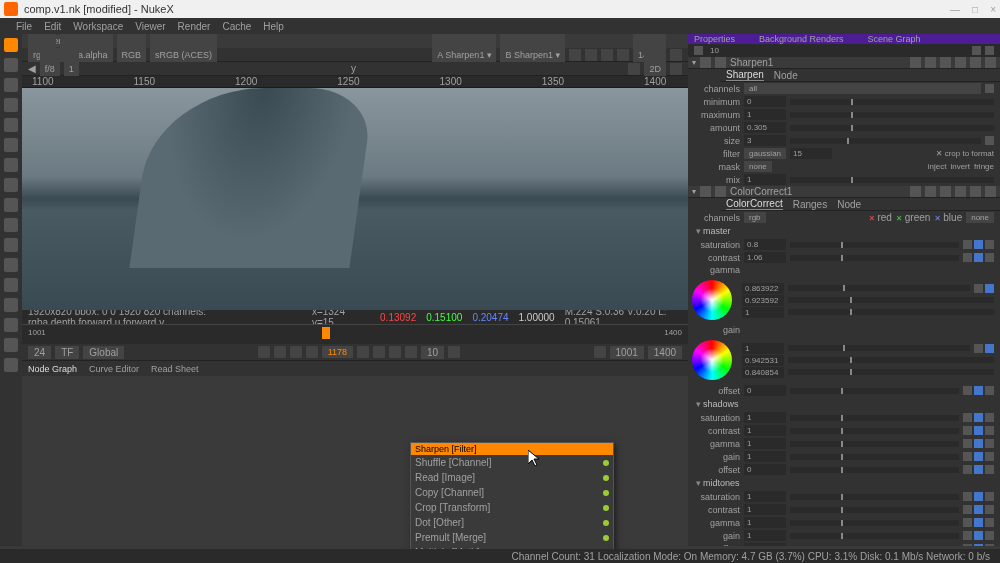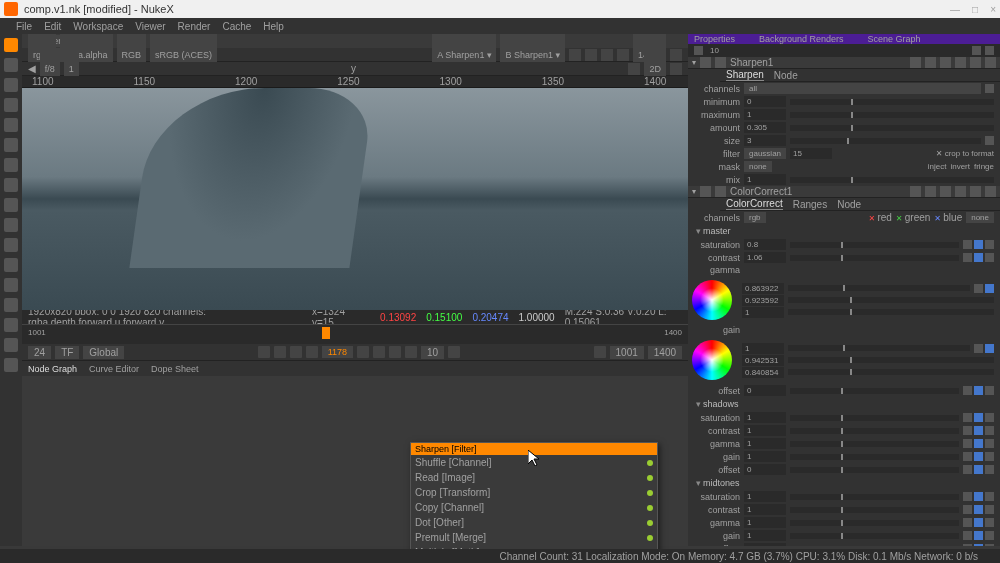--- a/index.html
+++ b/index.html
@@ -30,21 +30,21 @@
 .timeline { height: 20px; background: #2a2a2a; position: relative; border-top: 1px solid #444; }
 .timeline .marker { position: absolute; top: 2px; left: 45%; width: 8px; height: 12px; background: #ff8800; }
 .playback { height: 16px; background: #323232; display: flex; align-items: center; padding: 0 6px; gap: 4px; }
 .playback .pb { width: 12px; height: 12px; background: #444; border-radius: 1px; }
 .playback .fr { background: #444; padding: 1px 6px; font-size: 9px; color: #ff8800; }
 .playback .dd { background: #444; padding: 1px 6px; font-size: 10px; }
 .tabs { height: 16px; background: #323232; display: flex; align-items: center; padding: 0 6px; gap: 12px; border-top: 1px solid #222; }
 .tabs .tab { font-size: 9px; cursor: pointer; }
 .tabs .tab.active { color: #ddd; }
 .nodegraph { flex: 1; background: #3a3a3a; position: relative; }
-.tabmenu { position: absolute; left: 388px; top: 66px; width: 248px; background: #3a3a3a; border: 1px solid #555; box-shadow: 2px 2px 6px rgba(0,0,0,0.5); }
+.tabmenu { position: absolute; left: 388px; top: 66px; width: 204px; background: #3a3a3a; border: 1px solid #555; box-shadow: 2px 2px 6px rgba(0,0,0,0.5); }
 .tabmenu .hdr { background: #ff8800; color: #000; padding: 1px 4px; font-size: 9px; }
 .tabmenu .item { padding: 2px 4px; font-size: 9px; display: flex; justify-content: space-between; align-items: center; cursor: pointer; }
 .tabmenu .dot { width: 6px; height: 6px; background: #9acd32; border-radius: 50%; }
 .cursor { position: absolute; left: 506px; top: 74px; width: 12px; height: 16px; pointer-events: none; }
 .right { width: 312px; background: #323232; display: flex; flex-direction: column; overflow: hidden; }
 .right-tabs { height: 14px; background: #4c1d95; display: flex; align-items: center; padding: 0 6px; gap: 24px; }
 .right-tabs span { font-size: 9px; cursor: pointer; }
 .prop-header { height: 16px; background: #3a3a3a; display: flex; align-items: center; padding: 0 4px; gap: 4px; border-bottom: 1px solid #222; }
 .prop-header .arrow { font-size: 8px; }
 .prop-header .name { flex: 1; font-size: 10px; }
@@ -61,21 +61,21 @@
 .param .ic.blue { background: #4477cc; }
 .param .dd { background: #444; padding: 1px 5px; font-size: 8px; }
 .param .chk { font-size: 8px; }
 .colorwheel { width: 40px; height: 40px; border-radius: 50%; background: conic-gradient(red, yellow, lime, cyan, blue, magenta, red); background-size: 100%; margin: 4px; position: relative; }
 .colorwheel::after { content: ''; position: absolute; inset: 8px; border-radius: 50%; background: radial-gradient(circle, white 0%, transparent 70%); }
 .color-section { display: flex; align-items: center; }
 .color-params { flex: 1; }
 .color-params .param { height: 12px; }
 .section-hdr { padding: 2px 8px; font-size: 9px; color: #bbb; }
 .section-hdr::before { content: '▾ '; color: #888; }
-.statusbar { height: 14px; background: #2a2a2a; display: flex; align-items: center; justify-content: flex-end; padding: 0 22px; font-size: 8px; color: #ff8844; position: absolute; bottom: 0; left: 0; right: 0; }
+.statusbar { height: 14px; background: #2a2a2a; display: flex; align-items: center; justify-content: flex-end; padding: 0 10px; font-size: 8px; color: #ff8844; position: absolute; bottom: 0; left: 0; right: 0; }
 .x-red { color: #ff4444; } .x-green { color: #44cc44; } .x-blue { color: #6688ff; }
 </style>
 </head>
 <body>
 
 <div class="titlebar">
   <div class="icon"></div>
   <div class="title">comp.v1.nk [modified] - NukeX</div>
   <div class="winbtns">
     <span>—</span>
@@ -188,39 +188,39 @@
       <span class="dd">10</span>
       <div class="pb"></div>
       <div style="flex:1"></div>
       <div class="pb"></div>
       <span class="dd">1001</span>
       <span class="dd">1400</span>
     </div>
     <div class="tabs">
       <span class="tab active">Node Graph</span>
       <span class="tab">Curve Editor</span>
-      <span class="tab">Dope Sheet</span>
+      <span class="tab">Read Sheet</span>
     </div>
     <div class="nodegraph">
       <div class="tabmenu">
         <div class="hdr">Sharpen [Filter]</div>
         <div class="item">
             <span>Shuffle [Channel]</span>
             <span class="dot"></span>
           </div>
         <div class="item">
             <span>Read [Image]</span>
             <span class="dot"></span>
           </div>
         <div class="item">
+            <span>Copy [Channel]</span>
+            <span class="dot"></span>
+          </div>
+        <div class="item">
             <span>Crop [Transform]</span>
-            <span class="dot"></span>
-          </div>
-        <div class="item">
-            <span>Copy [Channel]</span>
             <span class="dot"></span>
           </div>
         <div class="item">
             <span>Dot [Other]</span>
             <span class="dot"></span>
           </div>
         <div class="item">
             <span>Premult [Merge]</span>
             <span class="dot"></span>
           </div>

